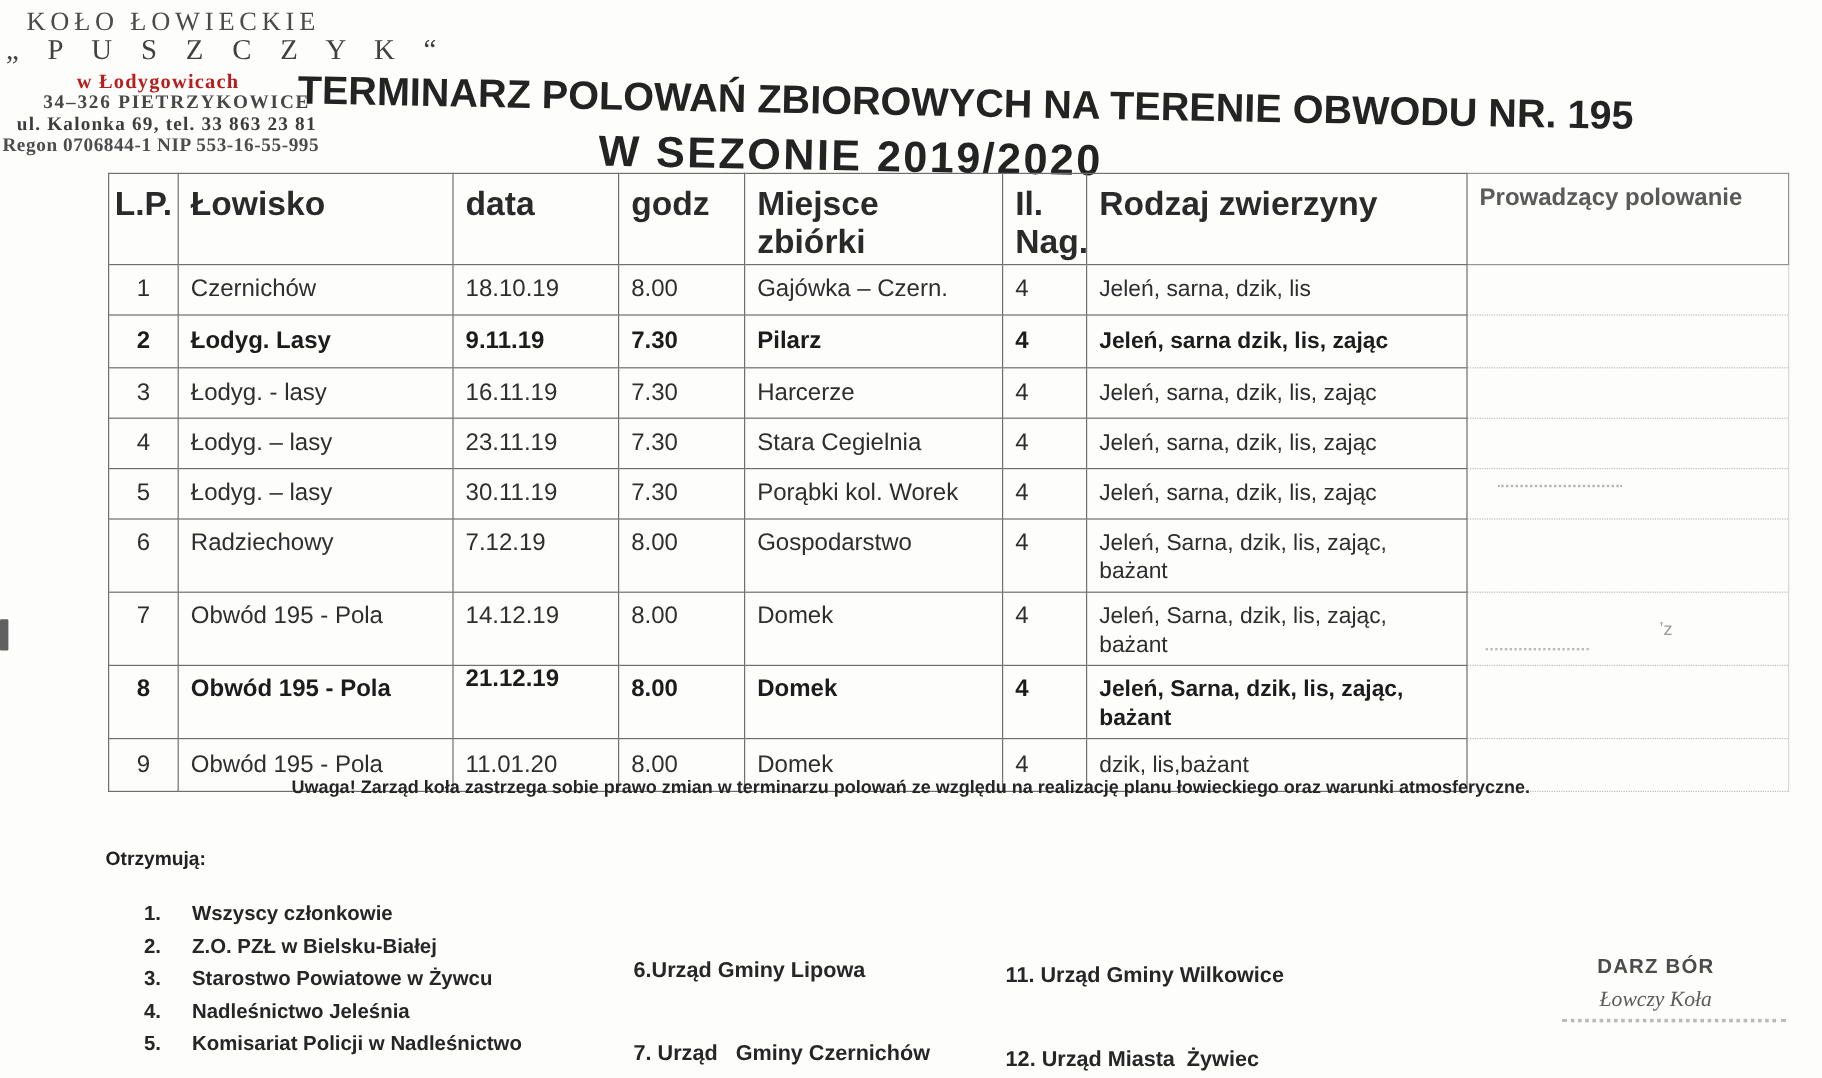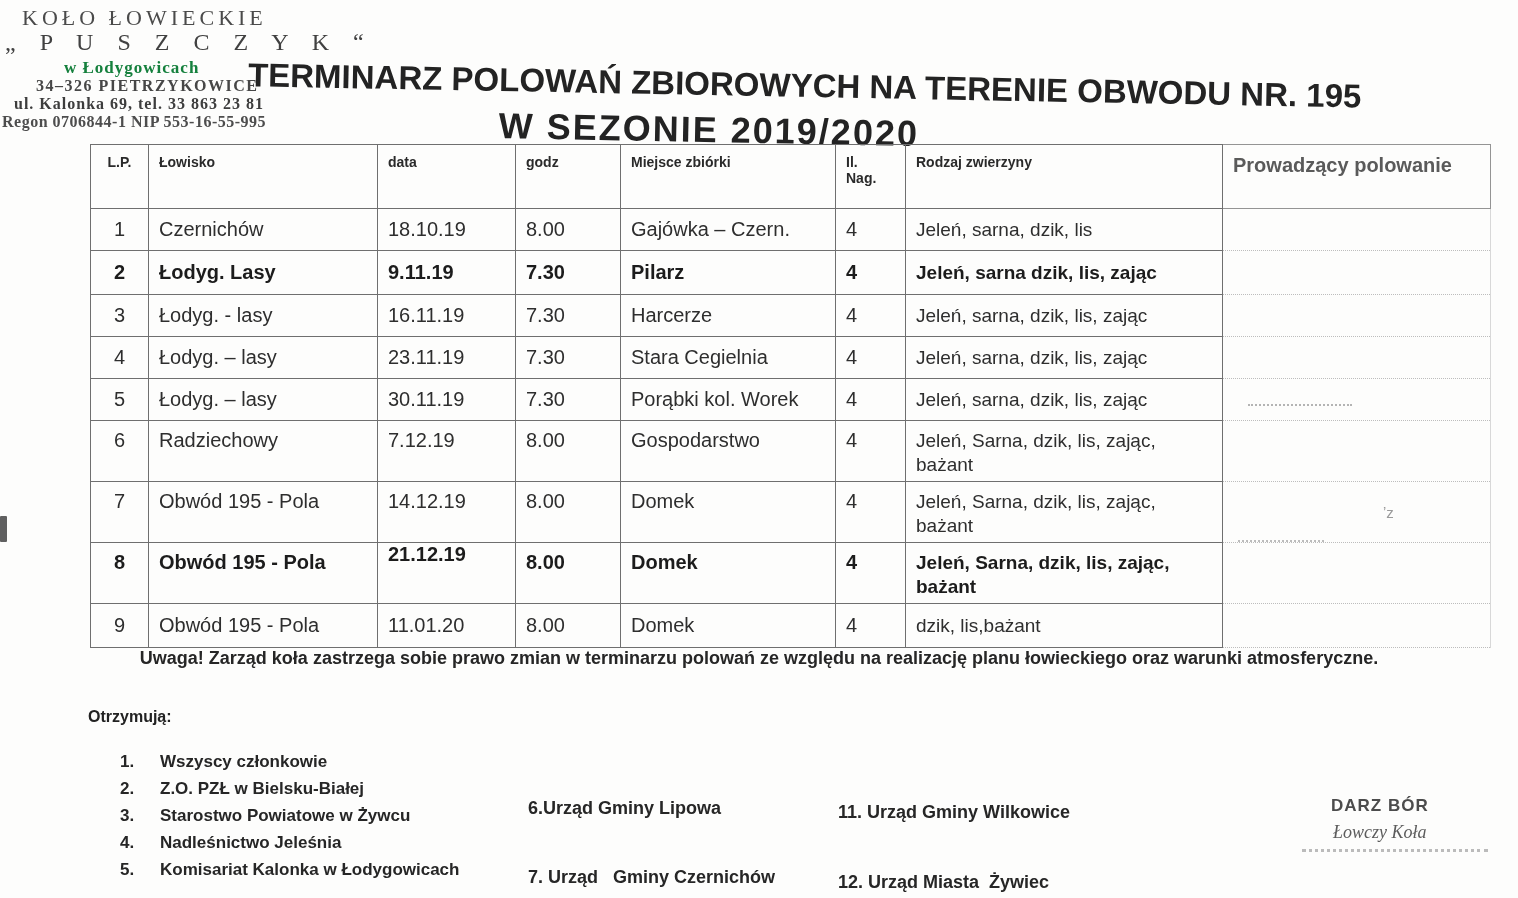--- a/index.html
+++ b/index.html
@@ -7,38 +7,38 @@
     width:1518px;height:898px;position:relative;overflow:hidden;
     background:#fdfdfc;color:#2b2b2b;
     font-family:"Liberation Sans",sans-serif;
   }
   .abs{position:absolute;}
 
   
   .stamp{font-family:"Liberation Serif",serif;color:#424242;}
   .lh1{left:22px;top:5px;font-size:22px;letter-spacing:4px;color:#4a4a4a;}
   .lh2{left:5px;top:29px;font-size:24px;letter-spacing:9px;color:#414141;}
-  .lh3{left:64px;top:58px;font-size:17px;font-weight:bold;letter-spacing:1px;color:#15803d;}
+  .lh3{left:64px;top:58px;font-size:17px;font-weight:bold;letter-spacing:1px;color:#b91c1c;}
   .lh4{left:36px;top:77px;font-size:16px;font-weight:bold;letter-spacing:1.5px;color:#474747;}
   .lh5{left:14px;top:95px;font-size:16px;font-weight:bold;letter-spacing:1px;color:#3d3d3d;}
   .lh6{left:2px;top:113px;font-size:16px;font-weight:bold;letter-spacing:.5px;color:#4d4d4d;}
 
   
   .title{left:200px;top:56px;width:1210px;text-align:center;
          transform:rotate(1.1deg);transform-origin:40px 10px;color:#232323;}
   .title-l1{font-size:33px;font-weight:bold;white-space:nowrap;}
   .title-l2{font-size:36px;font-weight:bold;letter-spacing:2px;margin-top:6px;
             transform:translateX(-95px);}
 
   
   table.sched{left:90px;top:144px;width:1400px;position:absolute;
       border-collapse:collapse;table-layout:fixed;font-size:20px;color:#2e2e2e;}
   .sched td,.sched th{border:1px solid #6f6f6f;padding:2px 10px;vertical-align:middle;
       text-align:left;overflow:hidden;}
-  .sched th{font-weight:bold;vertical-align:top;padding-top:9px;font-size:14px;color:#2a2a2a;}
+  .sched th{font-weight:bold;vertical-align:top;padding-top:9px;font-size:28px;color:#2a2a2a;}
   .sched tr.hdr{height:64px;}
   .sched tr.rw{height:42px;}
   .sched tr.rw2{height:44px;}
   .sched tr.tall{height:61px;}
   .sched td.lp{text-align:center;padding:2px 4px;}
   .sched td.rodzaj{font-size:19px;line-height:1.25;}
   .sched tr.bold td{font-weight:bold;color:#1c1c1c;}
   
   .sched td.pcol{border-left:1px solid #8d8d8d;border-top:1px dotted #bdbdbd;
       border-bottom:1px dotted #bdbdbd;border-right:1px solid #d8d8d8;
@@ -46,21 +46,21 @@
   .sched th.pcol{border:1px solid #949494;color:#5a5a5a;font-weight:bold;font-size:20px;}
 
   
   .dash-r5{left:1248px;top:404px;width:104px;border-top:2px dotted #b4b4b4;height:0;}
   .dash-r8{left:1238px;top:540px;width:86px;border-top:2px dotted #bcbcbc;height:0;}
   .edge-mark{left:0;top:516px;width:7px;height:26px;background:#606060;border-radius:1px;}
   .sig-scribble{left:1302px;top:849px;width:186px;border-top:3px dotted #a6a6a6;height:0;opacity:.75;}
 
   
   .note{left:0;top:648px;width:1518px;text-align:center;font-weight:bold;color:#262626;}
-  .note-l1{font-size:18px;white-space:nowrap;}
+  .note-l1{font-size:15px;white-space:nowrap;}
   .note-l2{font-size:19px;margin-top:8px;}
 
   
   .rcp-head{left:88px;top:708px;font-size:16px;font-weight:bold;color:#222;}
   .rcp1{left:120px;top:752px;font-size:17px;font-weight:bold;color:#262626;}
   .rcp1 .row{display:flex;margin-bottom:8px;height:19px;}
   .rcp1 .num{width:40px;}
   .rcp2{left:528px;top:756px;font-size:18px;font-weight:bold;color:#262626;white-space:pre-wrap;}
   .rcp2 .row{margin-bottom:8px;height:19px;}
   .rcp3{left:838px;top:760px;font-size:18px;font-weight:bold;color:#262626;white-space:pre-wrap;}
@@ -235,21 +235,21 @@
   <div class="row">
     <span class="num">3.</span>
     <span>Starostwo Powiatowe w Żywcu</span>
   </div>
   <div class="row">
     <span class="num">4.</span>
     <span>Nadleśnictwo Jeleśnia</span>
   </div>
   <div class="row">
     <span class="num">5.</span>
-    <span>Komisariat Kalonka w Łodygowicach</span>
+    <span>Komisariat Policji w Nadleśnictwo</span>
   </div>
 </div>
 
 <div class="abs rcp2">
   <div class="row">6.Urząd Gminy Lipowa</div>
   <div class="row">7. Urząd   Gminy Czernichów</div>
   
   
   
 </div>

